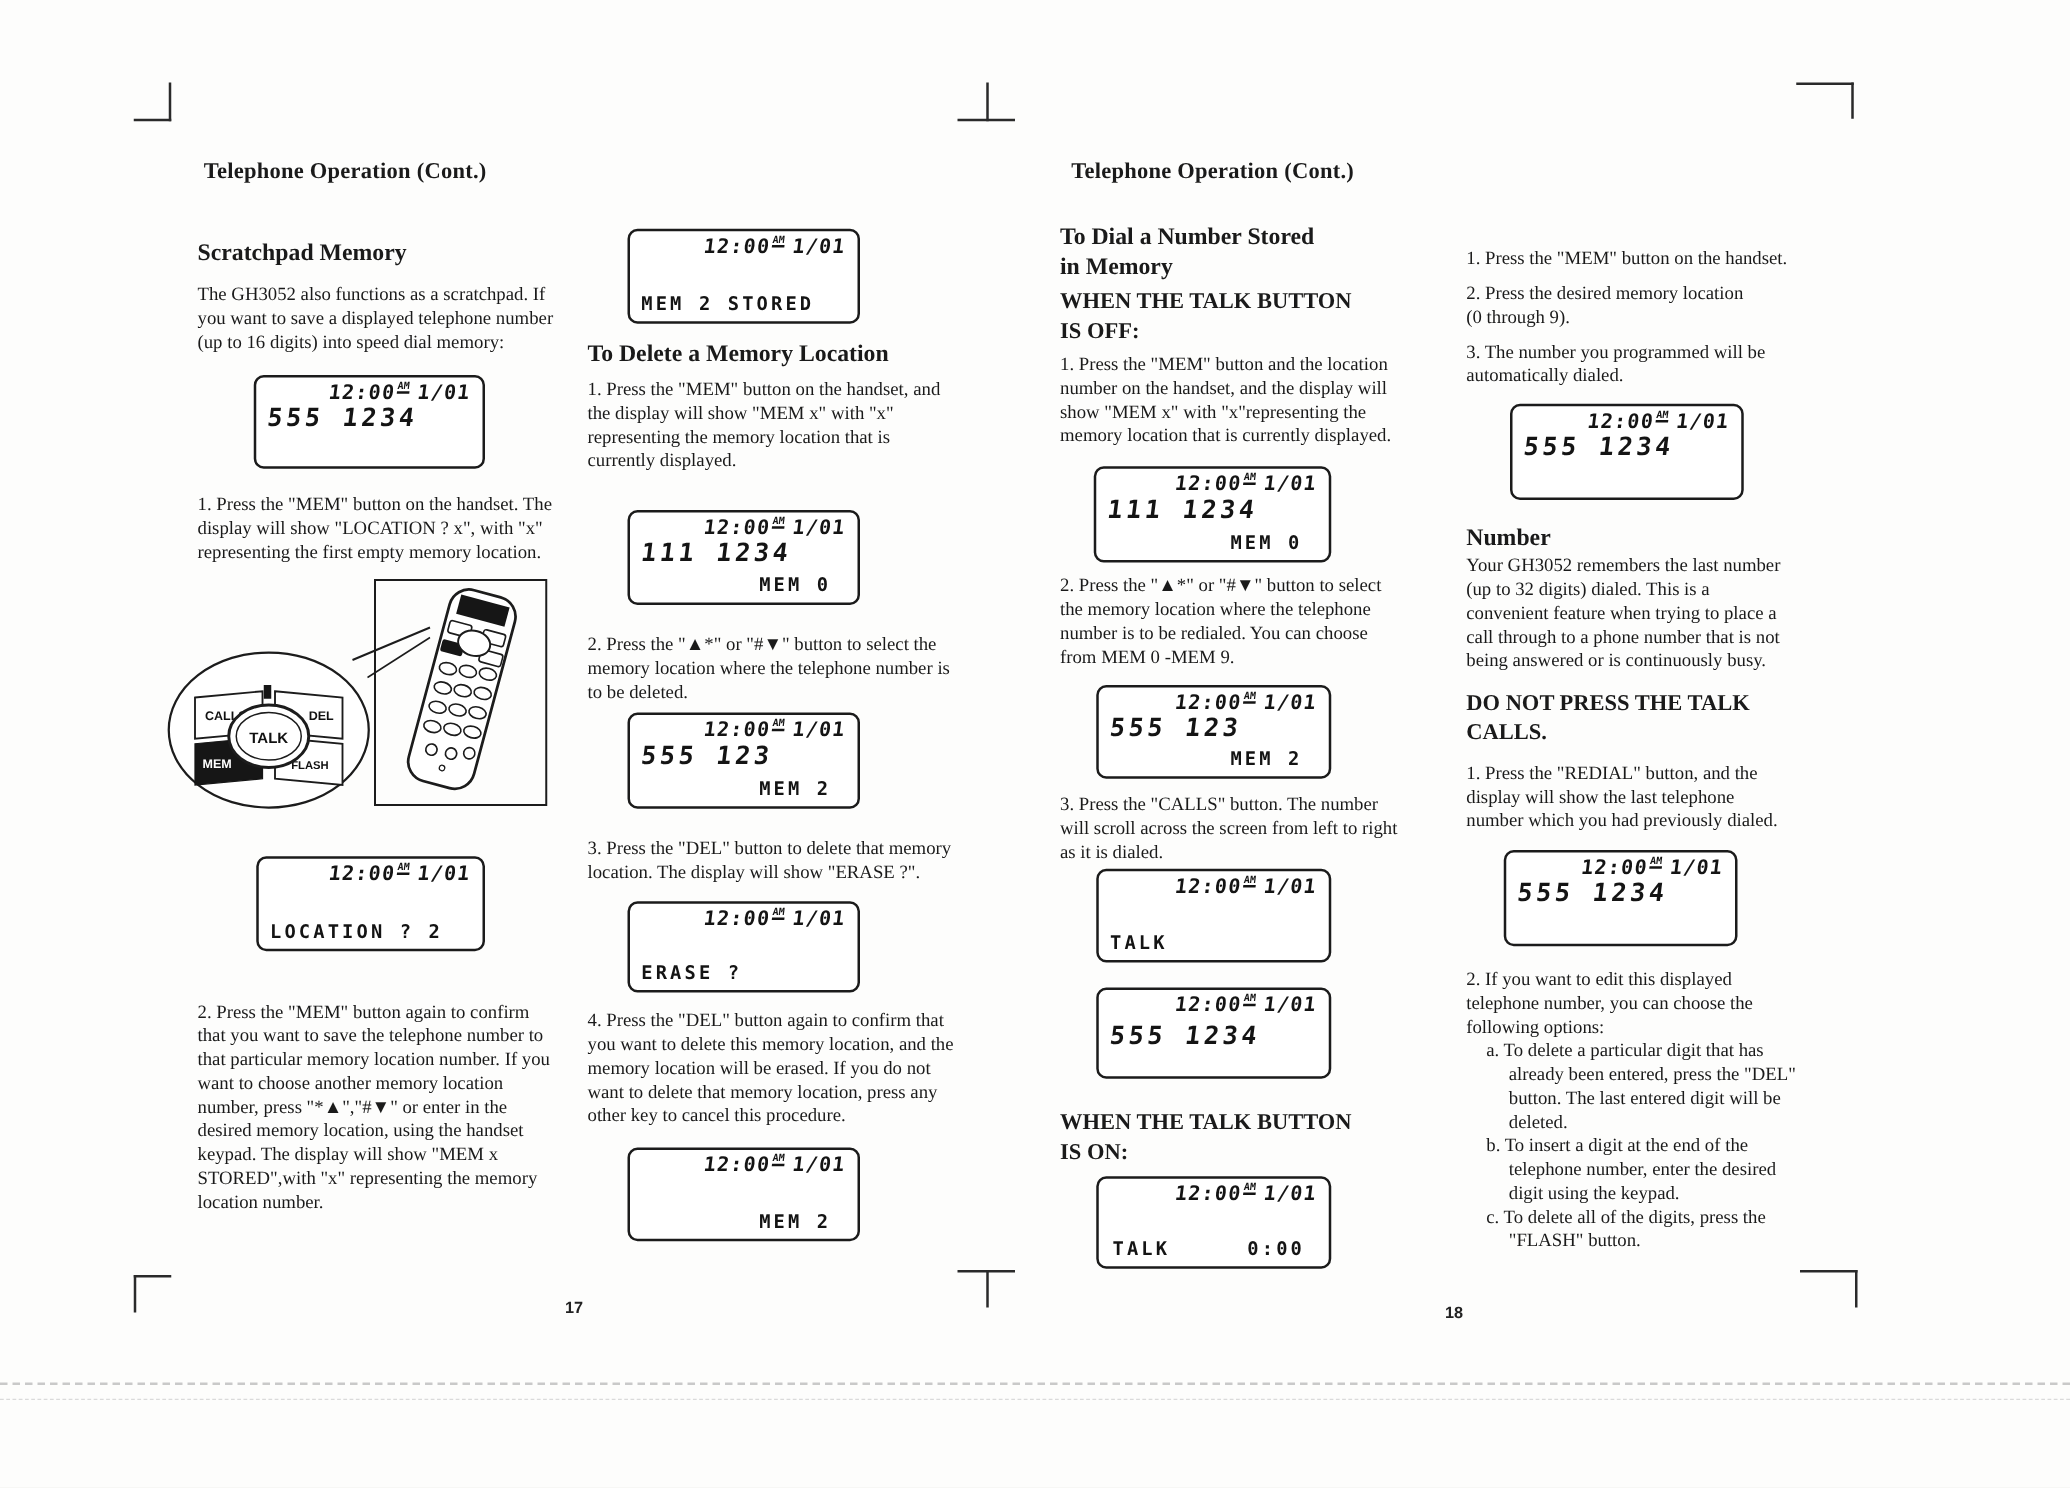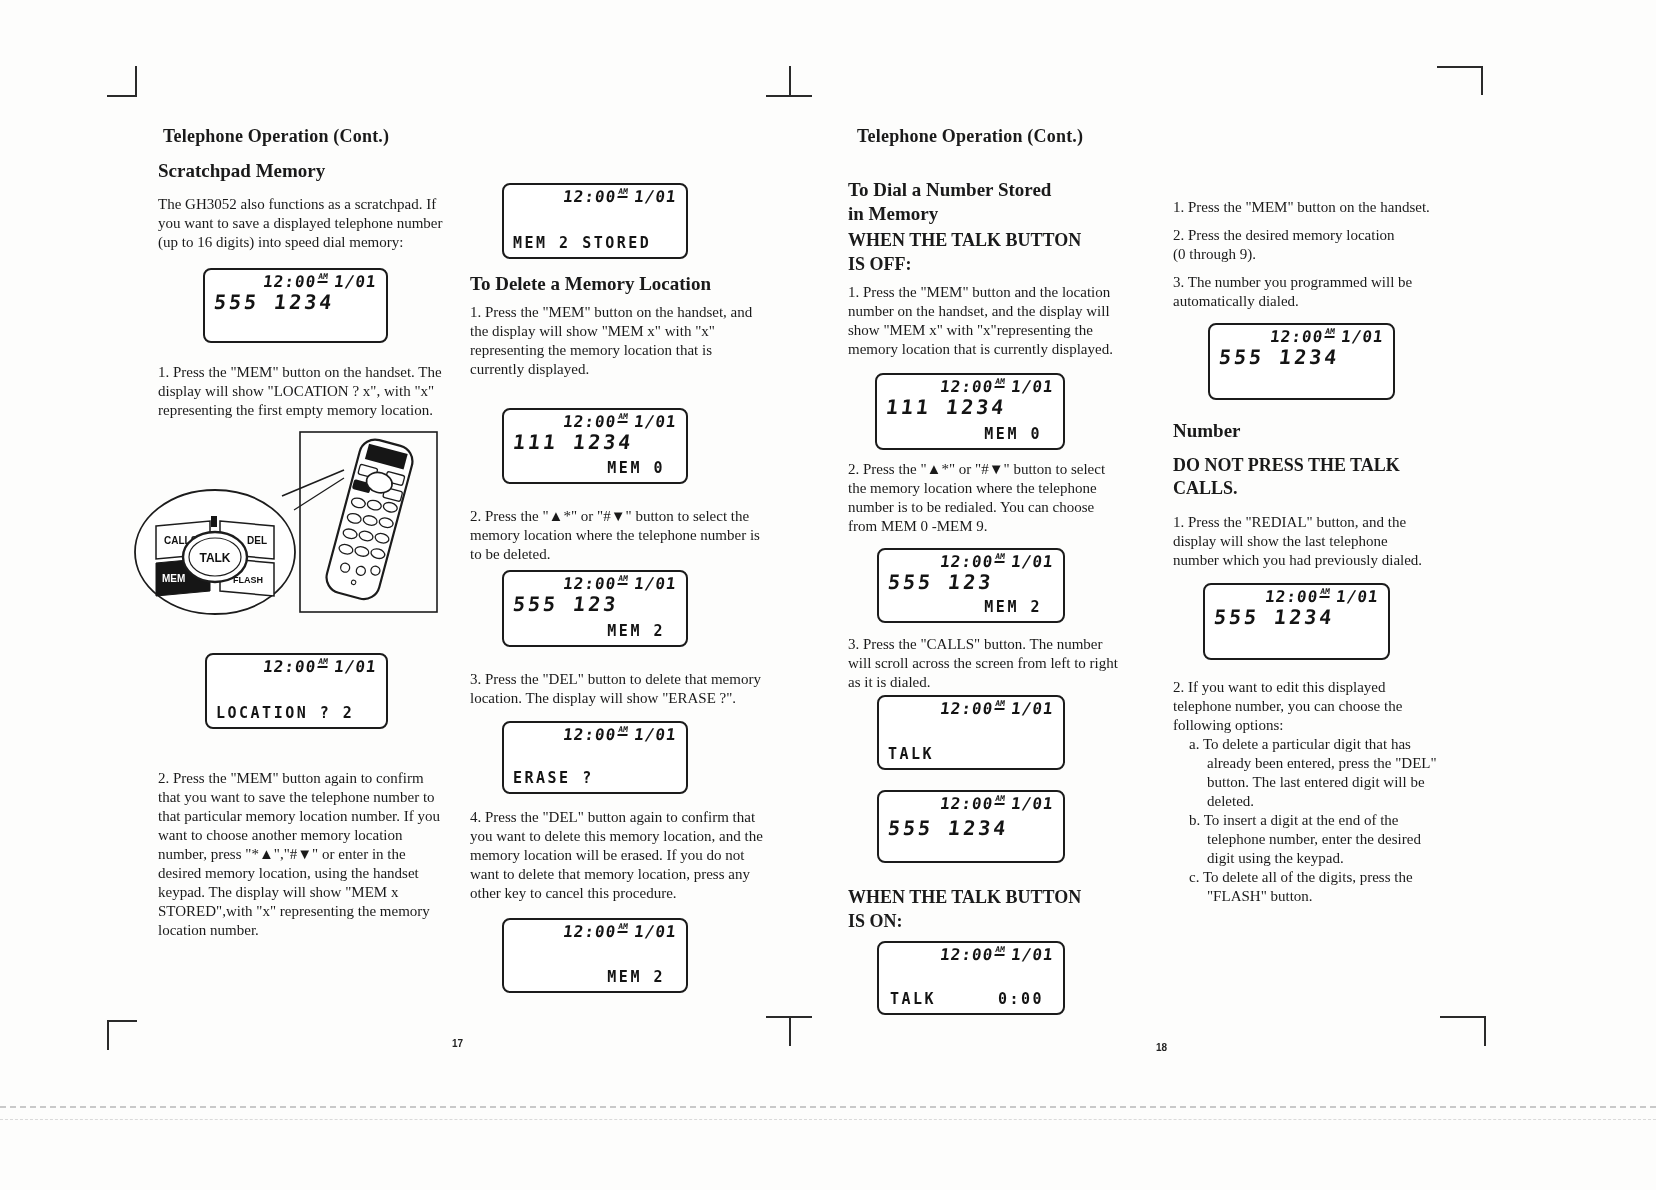--- a/index.html
+++ b/index.html
@@ -24,21 +24,21 @@
   .lrow.main{font-family:"DejaVu Sans Mono",monospace;font-weight:bold;font-size:20px;letter-spacing:3px;
        transform:skewX(-7deg);margin-top:2px;color:#141414;line-height:1.05;}
   .lrow.bottom{margin-top:auto;font-family:"DejaVu Sans Mono",monospace;font-weight:bold;font-size:15px;
        letter-spacing:2.5px;color:#141414;line-height:1.05;justify-content:flex-start;text-align:right;}
   .lrow.bottom.r{justify-content:flex-end;padding-right:12px;}
   .lrow.bottom.sb{justify-content:space-between;padding:0 10px 0 2px;}
   
   .mark{position:absolute;background:#2a2a2a;}
   .dash1{position:absolute;left:0;top:1106px;width:1656px;border-top:2px dashed #c9c9c9;}
   .dash2{position:absolute;left:0;top:1119px;width:1656px;border-top:1px dashed #dadada;}
-  .pagenum{position:absolute;font-family:"Liberation Sans",sans-serif;font-size:10px;font-weight:bold;color:#222;}
+  .pagenum{position:absolute;font-family:"Liberation Sans",sans-serif;font-size:13px;font-weight:bold;color:#222;}
   svg text{font-family:"Liberation Sans",sans-serif;font-weight:bold;}
 </style>
 </head>
 <body>
 
 <div class="sheet">
 
   <div class="mark" style="left:107px;top:95px;width:30px;height:2px"></div>
   <div class="mark" style="left:135px;top:66px;width:2px;height:31px"></div>
   <div class="mark" style="left:766px;top:95px;width:46px;height:2px"></div>
@@ -50,21 +50,21 @@
   <div class="mark" style="left:766px;top:1016px;width:46px;height:2px"></div>
   <div class="mark" style="left:789px;top:1016px;width:2px;height:30px"></div>
   <div class="mark" style="left:1440px;top:1016px;width:46px;height:2px"></div>
   <div class="mark" style="left:1484px;top:1016px;width:2px;height:30px"></div>
   <div class="dash1"></div>
   <div class="dash2"></div>
 
   <div class="title" style="left:163px;top:126px">Telephone Operation (Cont.)</div>
   <div class="title" style="left:857px;top:126px">Telephone Operation (Cont.)</div>
 
-  <div class="col" style="left:158px;top:160px;width:290px">
+  <div class="col" style="left:158px;top:192px;width:290px">
     <div class="h2">Scratchpad Memory</div>
     <div class="p" style="margin-top:13px">The GH3052 also functions as a scratchpad. If you want to save a displayed telephone number (up to 16 digits) into speed dial memory:</div>
 
     <div class="lcd" style="width:185px;height:75px;margin:16px 0 0 45px">
       <div class="lrow top">
         <span class="seg">12:00</span>
           <span class="ampm">AM</span>
           <span class="seg">1/01</span>
       </div>
       <div class="lrow main">555 1234</div>
@@ -279,20 +279,21 @@
     <div class="lcd" style="width:187px;height:77px;margin:12px 0 0 35px">
       <div class="lrow top">
         <span class="seg">12:00</span>
           <span class="ampm">AM</span>
           <span class="seg">1/01</span>
       </div>
       <div class="lrow main">555 1234</div>
     </div>
 
     <div class="h2" style="margin-top:20px">Number</div>
+    <div class="p" style="margin-top:2px">Your GH3052 remembers the last number (up to 32 digits) dialed. This is a convenient feature when trying to place a call through to a phone number that is not being answered or is continuously busy.</div>
 
     <div class="h3" style="margin-top:12px;line-height:23px">DO NOT PRESS THE TALK
 CALLS.</div>
 
     <div class="p" style="margin-top:13px">1. Press the "REDIAL" button, and the display will show the last telephone number which you had previously dialed.</div>
 
     <div class="lcd" style="width:187px;height:77px;margin:13px 0 0 30px">
       <div class="lrow top">
         <span class="seg">12:00</span>
           <span class="ampm">AM</span>

